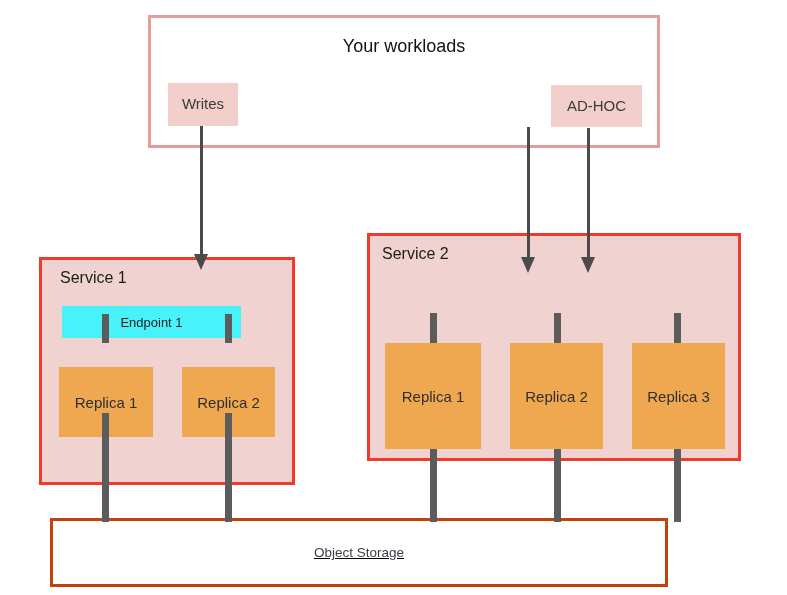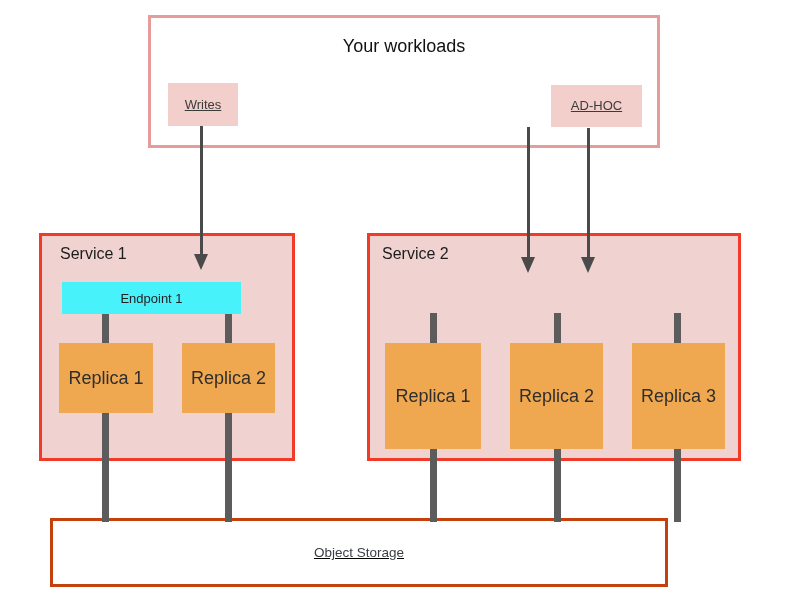--- a/index.html
+++ b/index.html
@@ -22,61 +22,60 @@
   }
   .workloads-title {
     left: 0; right: 0; top: 18px;
     text-align: center;
     font-size: 18px;
     color: #111111;
   }
   .label-box {
     background: #f2cfcb;
     color: #3b3b3b;
-    font-size: 13px;
+    font-size: 15px;
     line-height: 1.35;
     display: flex;
     align-items: center;
     justify-content: center;
     text-align: center;
-    text-decoration: underline;
   }
   .writes-box    { left: 17px;  top: 65px; width: 70px;  height: 43px; }
   .analytics-box { left: 235px; top: 65px; width: 157px; height: 44px; }
   .adhoc-box     { left: 400px; top: 67px; width: 91px;  height: 42px; }
 
   
   .service-box {
     top: 233px; height: 228px;
     background: #f0d3d1;
     border: 3px solid #f13b28;
     z-index: 2;
   }
-  .service-1 { left: 39px;  width: 256px; }
+  .service-1 { left: 39px;  width: 256px; margin-top: 24px; }
   .service-2 { left: 367px; width: 374px; padding-left: 36px; }
   .service-title {
     font-size: 16px;
     color: #1c1c1c;
   }
   .service-1 .service-title { left: 18px; top: 9px; }
   .service-2 .service-title { left: 12px; top: 9px; }
 
   .endpoint-bar {
     background: #48f2fb;
     color: #222222;
     font-size: 13px;
     display: flex; align-items: center; justify-content: center;
   }
   .endpoint-1 { left: 20px; top: 46px; width: 179px; height: 32px; }
   .endpoint-2 { left: 18px; top: 46px; width: 340px; height: 31px; }
 
   .replica-box {
     background: #f0a850;
     color: #2e2e2e;
-    font-size: 18px;
+    font-size: 15px;
     display: flex; align-items: center; justify-content: center;
   }
   .s1-r1 { left: 17px;  top: 107px; width: 94px; height: 70px; }
   .s1-r2 { left: 140px; top: 107px; width: 93px; height: 70px; }
   .s2-r1 { left: 15px;  top: 107px; width: 96px; height: 106px; }
   .s2-r2 { left: 140px; top: 107px; width: 93px; height: 106px; }
   .s2-r3 { left: 262px; top: 107px; width: 93px; height: 106px; }
 
   
   .connector {

